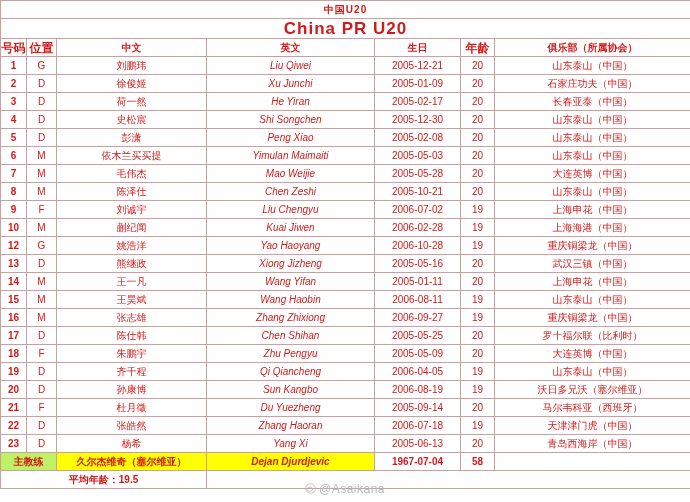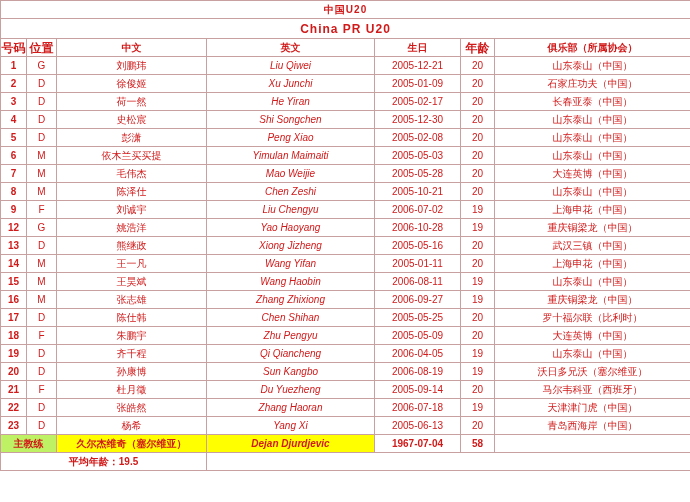--- a/index.html
+++ b/index.html
@@ -41,21 +41,21 @@
   .title-row td {
     background: #c00000;
     color: #ffffff;
     font-weight: bold;
     font-size: 13px;
     height: 20px;
     border: 1px solid #c00000;
     letter-spacing: 1px;
   }
   .title-row.en td {
-    font-size: 12px;
+    font-size: 17px;
     height: 19px;
   }
   .head-row td {
     background: #c00000;
     color: #ffffff;
     font-weight: bold;
     font-size: 11px;
     height: 34px;
     border: 1px solid #d97b7b;
     line-height: 1.15;
@@ -241,20 +241,29 @@
       <tr>
         <td class="cell-num">9</td>
         <td class="cell-pos">F</td>
         <td class="cell-cn">刘诚宇</td>
         <td class="cell-en">Liu Chengyu</td>
         <td class="cell-dob">2006-07-02</td>
         <td class="cell-age">19</td>
         <td class="cell-club">上海申花（中国）</td>
       </tr>
       <tr>
+        <td class="cell-num">10</td>
+        <td class="cell-pos">M</td>
+        <td class="cell-cn">蒯纪闻</td>
+        <td class="cell-en">Kuai Jiwen</td>
+        <td class="cell-dob">2006-02-28</td>
+        <td class="cell-age">19</td>
+        <td class="cell-club">上海海港（中国）</td>
+      </tr>
+      <tr>
         <td class="cell-num">12</td>
         <td class="cell-pos">G</td>
         <td class="cell-cn">姚浩洋</td>
         <td class="cell-en">Yao Haoyang</td>
         <td class="cell-dob">2006-10-28</td>
         <td class="cell-age">19</td>
         <td class="cell-club">重庆铜梁龙（中国）</td>
       </tr>
       <tr>
         <td class="cell-num">13</td>
@@ -364,13 +373,19 @@
         <td class="coach-age">58</td>
         <td class="coach-club"></td>
       </tr>
       <tr class="avg-row">
         <td colspan="3">平均年龄：19.5</td>
         <td class="blank" colspan="4"></td>
       </tr>
     </tbody>
   </table>
 
+  <div class="watermark">
+    <svg class="wm-logo" viewBox="0 0 16 16">
+      <circle cx="8" cy="8" r="7" fill="none" stroke="#b9b9b9" stroke-width="1.2"></circle>
+      <ellipse cx="7" cy="9" rx="4" ry="3" fill="none" stroke="#b9b9b9" stroke-width="1.2"></ellipse>
+    </svg><span>@Asaikana</span>
+  </div>
 </div>
 
 </body></html>

